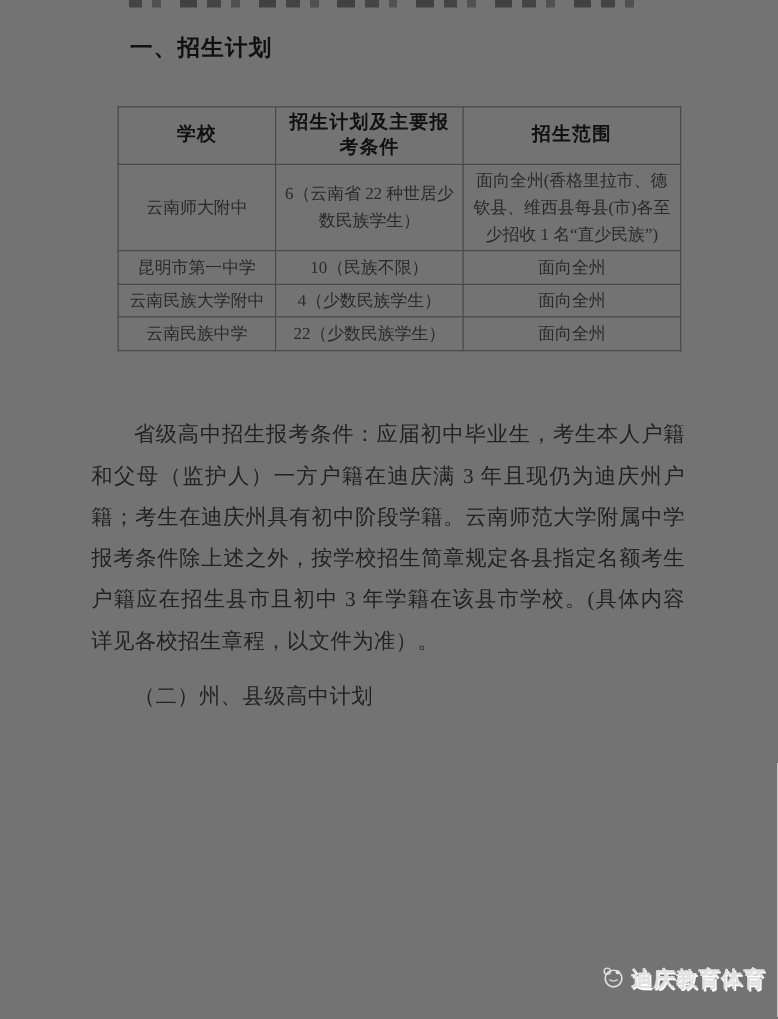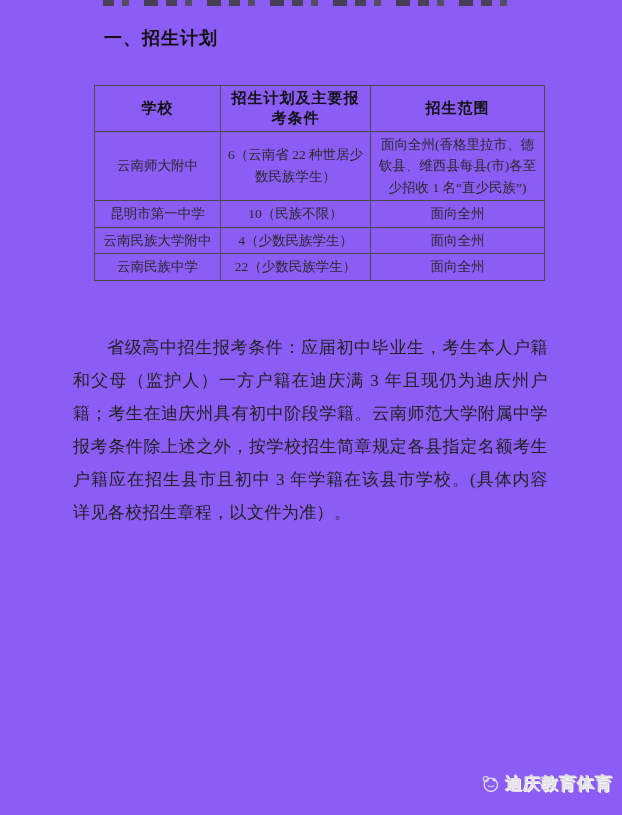--- a/index.html
+++ b/index.html
@@ -1,19 +1,19 @@
 <!DOCTYPE html>
 <html><head>
 <meta charset="utf-8">
 <style>
   html,body{margin:0;padding:0;background:#ffffff;}
   .page{
     position:relative;
     width:622px;height:815px;
-    background:#8b5cf6;
+    background:#737373;
     overflow:hidden;
     font-family:"Liberation Serif","DejaVu Serif",serif;
     color:#1f1f1f;
   }
   
   .cropped-title{
     position:absolute;top:0;left:103px;width:418px;height:6px;
     background:
       repeating-linear-gradient(90deg,
         #3c3c3c 0 11px, transparent 11px 19px,
@@ -59,21 +59,21 @@
   }
   .body-text{
     position:absolute;left:62px;top:320px;width:497px;
     font-size:17px;line-height:33px;
     text-align:justify;text-justify:inter-ideograph;
     letter-spacing:.4px;color:#222;
   }
   .body-text p{margin:11px;text-indent:34px;}
   .watermark{
     position:absolute;left:480px;top:772px;
-    display:flex;align-items:center;gap:5px;
+    display:flex;align-items:flex-start;gap:5px;
     color:#e2e2e2;
     font-family:"Liberation Sans","DejaVu Sans",sans-serif;
     font-weight:bold;font-size:17px;letter-spacing:1px;
     text-shadow:1px 1px 0 #ffffff, -0.5px -0.5px 0 #d0d0d0;
     user-select:none;
   }
   .wm-logo{width:20px;height:20px;flex:0 0 auto;}
 </style>
 </head>
 <body>
@@ -116,20 +116,21 @@
       <tr class="r-short">
         <td>云南民族中学</td>
         <td>22（少数民族学生）</td>
         <td>面向全州</td>
       </tr>
     </tbody>
   </table>
 
   <div class="body-text">
     <p>省级高中招生报考条件：应届初中毕业生，考生本人户籍和父母（监护人）一方户籍在迪庆满 3 年且现仍为迪庆州户籍；考生在迪庆州具有初中阶段学籍。云南师范大学附属中学报考条件除上述之外，按学校招生简章规定各县指定名额考生户籍应在招生县市且初中 3 年学籍在该县市学校。(具体内容详见各校招生章程，以文件为准）。</p>
+    <p>（二）州、县级高中计划</p>
   </div>
 
   <div class="watermark">
     <svg class="wm-logo" viewBox="0 0 24 24">
       <circle cx="13" cy="13" r="8" fill="none" stroke="#dedede" stroke-width="1.6"></circle>
       <circle cx="7" cy="6" r="3" fill="none" stroke="#dedede" stroke-width="1.4"></circle>
       <circle cx="17" cy="7" r="2" fill="#e4e4e4"></circle>
       <path d="M9 14 q4 3 8 0" fill="none" stroke="#dcdcdc" stroke-width="1.2"></path>
     </svg>
     <span>迪庆教育体育</span>

